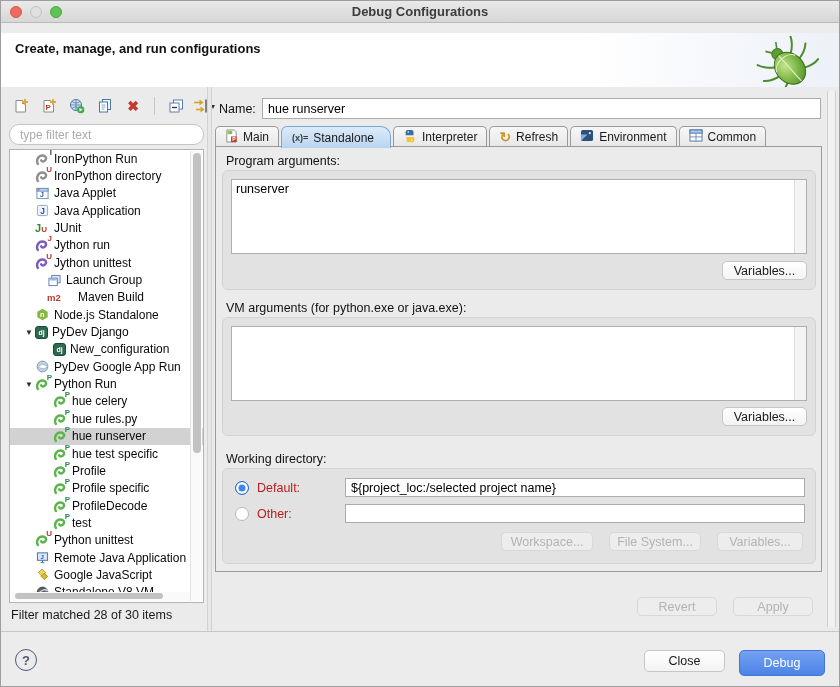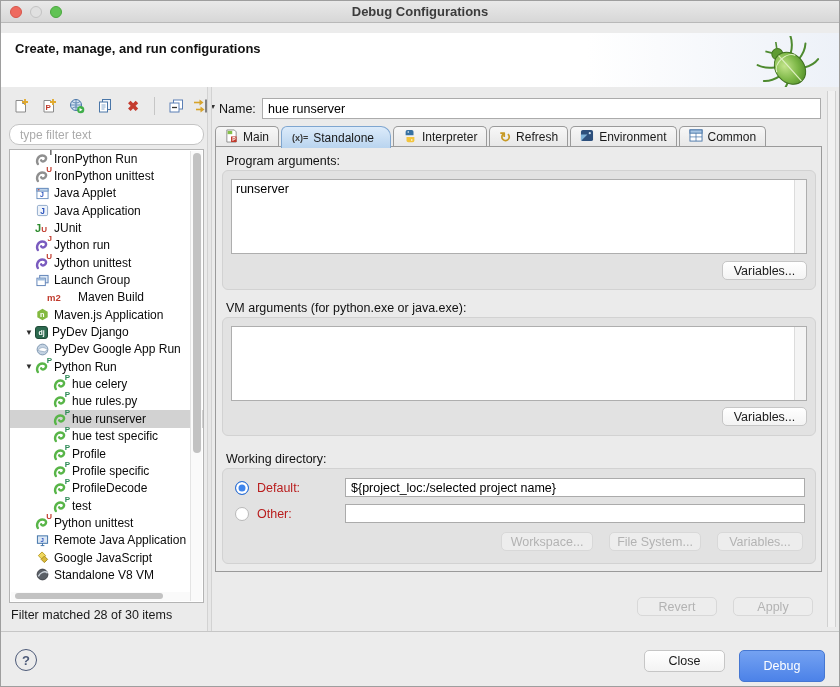--- a/index.html
+++ b/index.html
@@ -110,21 +110,21 @@
   .wdbtns .mbtn { width:92px; }
 
   .revert-btn { position:absolute; left:636px; top:510px; width:80px; }
   .apply-btn { position:absolute; left:732px; top:510px; width:80px; }
 
   
   .footer { position:absolute; left:0; top:630px; width:100%; height:57px; background:#ececec; border-top:1px solid #c6c6c6; }
   .help { position:absolute; left:14px; top:17px; width:22px; height:22px; border:1.4px solid #4c5a78; border-radius:50%;
     color:#4c5a78; font-size:13px; font-weight:bold; display:flex; align-items:center; justify-content:center; background:transparent; }
   .close-btn { position:absolute; left:643px; top:18px; width:81px; height:22px; border-radius:5px; }
-  .debug-btn { position:absolute; left:738px; top:18px; width:86px; height:32px; display:inline-flex; align-items:center; justify-content:center;
+  .debug-btn { position:absolute; left:738px; top:18px; width:86px; height:26px; display:inline-flex; align-items:center; justify-content:center;
     background:linear-gradient(#74a2f2,#4c82e8); border:1px solid #4577d2; border-radius:5px; color:#fff; font-size:12.5px; cursor:default; }
 </style>
 </head>
 <body>
 
 <div class="window">
 
   <div class="titlebar">
     <span class="tl red"></span>
     <span class="tl mid"></span>
@@ -232,21 +232,21 @@
             <span class="tlab">IronPython Run</span>
           </div>
           <div class="trow" style="padding-left: 13px;">
             <span class="texp"></span>
             <span class="icx">
               <svg width="13" height="13" viewBox="0 0 16 16">
                 <path d="M3.5 13.5 C1 9 4 3 9 3 C13 3 14.5 6 13 8.5 C11.5 11 8 11 7.5 9" fill="none" stroke="#8f8f8f" stroke-width="3" stroke-linecap="round"></path>
               </svg>
               <i style="color:#c0392b">U</i>
             </span>
-            <span class="tlab">IronPython unittest</span>
+            <span class="tlab">IronPython directory</span>
           </div>
           <div class="trow" style="padding-left: 13px;">
             <span class="texp"></span>
             <span class="fico">
               <svg width="13" height="13" viewBox="0 0 14 14">
                 <rect x="1" y="1.5" width="12" height="11" fill="#fff" stroke="#6a8fbf"></rect>
                 <rect x="1" y="1.5" width="12" height="3" fill="#bcd2ea" stroke="#6a8fbf"></rect>
                 <circle cx="3" cy="3" r="0.8" fill="#c0392b"></circle>
                 <text x="4.2" y="11.3" font-size="7.5" font-weight="bold" fill="#2a52be">J</text>
               </svg>
@@ -281,21 +281,21 @@
           <div class="trow" style="padding-left: 13px;">
             <span class="texp"></span>
             <span class="icx">
               <svg width="13" height="13" viewBox="0 0 16 16">
                 <path d="M3.5 13.5 C1 9 4 3 9 3 C13 3 14.5 6 13 8.5 C11.5 11 8 11 7.5 9" fill="none" stroke="#7a5bbf" stroke-width="3" stroke-linecap="round"></path>
               </svg>
               <i style="color:#c0392b">U</i>
             </span>
             <span class="tlab">Jython unittest</span>
           </div>
-          <div class="trow" style="padding-left: 13px;">
+          <div class="trow" style="padding-left: 13px; margin-left: 12px;">
             <span class="texp"></span>
             <span class="fico">
               <svg width="13" height="13" viewBox="0 0 14 14">
                 <rect x="4" y="1.5" width="9" height="8" fill="#dce8f5" stroke="#5b7fb5"></rect>
                 <rect x="1" y="4.5" width="9" height="8" fill="#fff" stroke="#5b7fb5"></rect>
                 <rect x="1.5" y="5" width="8" height="2" fill="#9dbbdc"></rect>
               </svg>
             </span>
             <span class="tlab">Launch Group</span>
           </div>
@@ -305,26 +305,31 @@
             <span class="tlab">Maven Build</span>
           </div>
           <div class="trow" style="padding-left: 13px;">
             <span class="texp"></span>
             <span class="fico">
               <svg width="13" height="13" viewBox="0 0 14 14">
                 <polygon points="7,0.8 12.6,4 12.6,10 7,13.2 1.4,10 1.4,4" fill="#83b93f"></polygon>
                 <text x="4.4" y="10" font-size="8" font-weight="bold" fill="#fff">n</text>
               </svg>
             </span>
-            <span class="tlab">Maven.js Application</span>
+            <span class="tlab">Node.js Standalone</span>
           </div>
           <div class="trow" style="padding-left: 13px;">
             <span class="texp">▼</span>
             <span class="bdg" style="background:#2d6a4f;color:#fff;border-color:#1e4a37">dj</span>
             <span class="tlab">PyDev Django</span>
+          </div>
+          <div class="trow" style="padding-left: 31px;">
+            <span class="texp"></span>
+            <span class="bdg" style="background:#2d6a4f;color:#fff;border-color:#1e4a37">dj</span>
+            <span class="tlab">New_configuration</span>
           </div>
           <div class="trow" style="padding-left: 13px;">
             <span class="texp"></span>
             <span class="fico">
               <svg width="13" height="13" viewBox="0 0 14 14">
                 <circle cx="7" cy="7" r="5.8" fill="#c3d2e2" stroke="#7a93ad"></circle>
                 <path d="M2 8 C5 4 9 4 12.5 7.5 L9 9.5 z" fill="#fff" stroke="#7a93ad" stroke-width="0.6"></path>
               </svg>
             </span>
             <span class="tlab">PyDev Google App Run</span>

